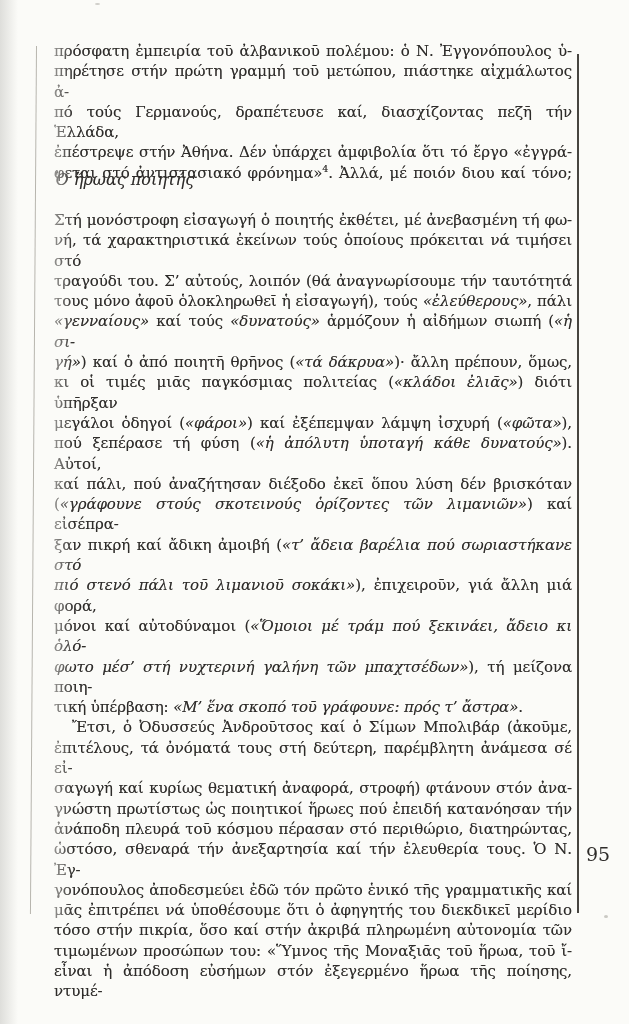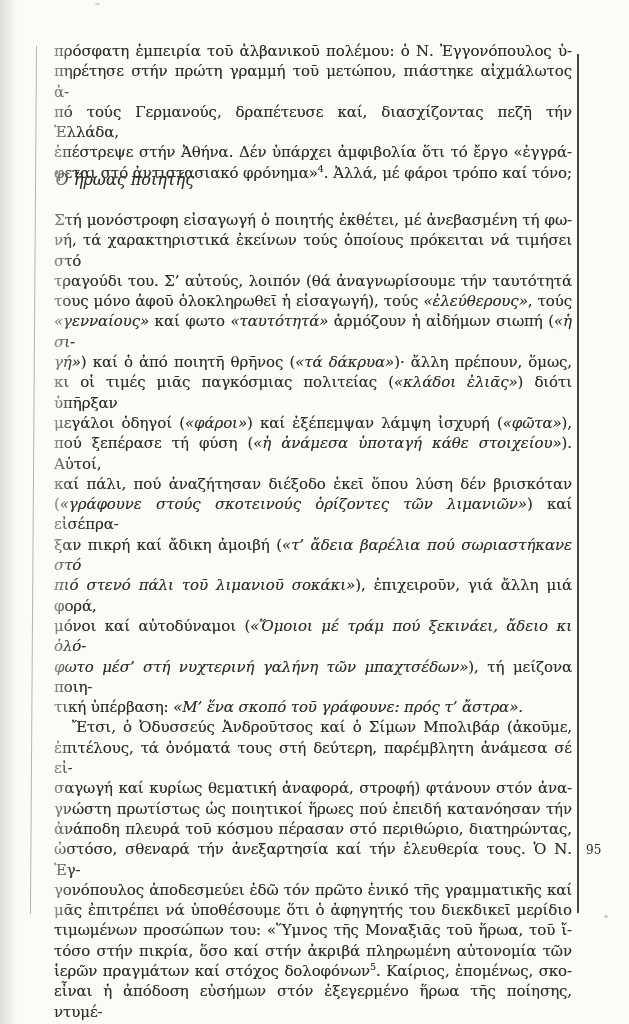--- a/index.html
+++ b/index.html
@@ -46,21 +46,21 @@
     text-shadow:0 0 0.5px rgba(46,44,42,0.35);
   }
   .main{top:210px;}
   .tline{text-align:justify;text-align-last:justify;-moz-text-align-last:justify;}
   .tline.lastleft{text-align-last:left;-moz-text-align-last:left;}
   .tline.indent{text-indent:18px;}
   .it{font-style:italic;}
   sup{font-size:9.5px;line-height:0;vertical-align:super;}
   .page-number{
     position:absolute;left:586px;top:843px;width:36px;
-    font-size:12px;color:var(--text);
+    font-size:19px;color:var(--text);
   }
   .fade-overlay{
     position:absolute;left:44px;top:40px;width:30px;height:880px;
     background:linear-gradient(to right, rgba(251,251,248,0.75), rgba(251,251,248,0.0));
     pointer-events:none;
   }
   .speck{position:absolute;background:#9a978f;border-radius:50%;}
   .speck.a{left:95px;top:3px;width:5px;height:2px;opacity:.45;}
   .speck.b{left:604px;top:915px;width:4px;height:3px;opacity:.5;}
 </style>
@@ -70,56 +70,55 @@
 <div class="page">
   <div class="edge-shadow"></div>
   <div class="rule left"></div>
   <div class="rule right"></div>
 
   <div class="textblock p1">
       <div class="tline"><span>πρόσφατη ἐμπειρία τοῦ ἀλβανικοῦ πολέμου: ὁ Ν. Ἐγγονόπουλος ὑ-</span></div>
       <div class="tline"><span>πηρέτησε στήν πρώτη γραμμή τοῦ μετώπου, πιάστηκε αἰχμάλωτος ἀ-</span></div>
       <div class="tline"><span>πό τούς Γερμανούς, δραπέτευσε καί, διασχίζοντας πεζῆ τήν Ἑλλάδα,</span></div>
       <div class="tline"><span>ἐπέστρεψε στήν Ἀθήνα. Δέν ὑπάρχει ἀμφιβολία ὅτι τό ἔργο «ἐγγρά-</span></div>
-      <div class="tline"><span>φεται στό ἀντιστασιακό φρόνημα»</span><sup>4</sup><span>. Ἀλλά, μέ φάροι τρόπο καί τόνο;</span></div>
+      <div class="tline"><span>φεται στό ἀντιστασιακό φρόνημα»</span><sup>4</sup><span>. Ἀλλά, μέ ποιόν διου καί τόνο;</span></div>
     </div>
 
   <div class="heading">Ὁ ἥρωας ποιητής</div>
 
   <div class="textblock main">
     <div>
         <div class="tline"><span>Στή μονόστροφη εἰσαγωγή ὁ ποιητής ἐκθέτει, μέ ἀνεβασμένη τή φω-</span></div>
         <div class="tline"><span>νή, τά χαρακτηριστικά ἐκείνων τούς ὁποίους πρόκειται νά τιμήσει στό</span></div>
         <div class="tline"><span>τραγούδι του. Σ’ αὐτούς, λοιπόν (θά ἀναγνωρίσουμε τήν ταυτότητά</span></div>
-        <div class="tline"><span>τους μόνο ἀφοῦ ὁλοκληρωθεῖ ἡ εἰσαγωγή), τούς </span><span class="it">«ἐλεύθερους»</span><span>, τούς</span></div>
-        <div class="tline"><span class="it">«γενναίους»</span><span> καί φωτο </span><span class="it">«ταυτότητά»</span><span> ἁρμόζουν ἡ αἰδήμων σιωπή (</span><span class="it">«ἡ σι-</span></div>
+        <div class="tline"><span>τους μόνο ἀφοῦ ὁλοκληρωθεῖ ἡ εἰσαγωγή), τούς </span><span class="it">«ἐλεύθερους»</span><span>, πάλι</span></div>
+        <div class="tline"><span class="it">«γενναίους»</span><span> καί τούς </span><span class="it">«δυνατούς»</span><span> ἁρμόζουν ἡ αἰδήμων σιωπή (</span><span class="it">«ἡ σι-</span></div>
         <div class="tline"><span class="it">γή»</span><span>) καί ὁ ἀπό ποιητῆ θρῆνος (</span><span class="it">«τά δάκρυα»</span><span>)· ἄλλη πρέπουν, ὅμως,</span></div>
         <div class="tline"><span>κι οἱ τιμές μιᾶς παγκόσμιας πολιτείας (</span><span class="it">«κλάδοι ἐλιᾶς»</span><span>) διότι ὑπῆρξαν</span></div>
         <div class="tline"><span>μεγάλοι ὁδηγοί (</span><span class="it">«φάροι»</span><span>) καί ἐξέπεμψαν λάμψη ἰσχυρή (</span><span class="it">«φῶτα»</span><span>),</span></div>
-        <div class="tline"><span>πού ξεπέρασε τή φύση (</span><span class="it">«ἡ ἀνάμεσα ὑποταγή κάθε στοιχείου»</span><span>). Αὐτοί,</span></div>
+        <div class="tline"><span>πού ξεπέρασε τή φύση (</span><span class="it">«ἡ ἀπόλυτη ὑποταγή κάθε δυνατούς»</span><span>). Αὐτοί,</span></div>
         <div class="tline"><span>καί πάλι, πού ἀναζήτησαν διέξοδο ἐκεῖ ὅπου λύση δέν βρισκόταν</span></div>
         <div class="tline"><span>(</span><span class="it">«γράφουνε στούς σκοτεινούς ὁρίζοντες τῶν λιμανιῶν»</span><span>) καί εἰσέπρα-</span></div>
         <div class="tline"><span>ξαν πικρή καί ἄδικη ἀμοιβή (</span><span class="it">«τ’ ἄδεια βαρέλια πού σωριαστήκανε στό</span></div>
         <div class="tline"><span class="it">πιό στενό πάλι τοῦ λιμανιοῦ σοκάκι»</span><span>), ἐπιχειροῦν, γιά ἄλλη μιά φορά,</span></div>
         <div class="tline"><span>μόνοι καί αὐτοδύναμοι (</span><span class="it">«Ὅμοιοι μέ τράμ πού ξεκινάει, ἄδειο κι ὁλό-</span></div>
         <div class="tline"><span class="it">φωτο μέσ’ στή νυχτερινή γαλήνη τῶν μπαχτσέδων»</span><span>), τή μείζονα ποιη-</span></div>
         <div class="tline lastleft"><span>τική ὑπέρβαση: </span><span class="it">«Μ’ ἕνα σκοπό τοῦ γράφουνε: πρός τ’ ἄστρα»</span><span>.</span></div>
       </div>
     <div>
         <div class="tline indent"><span>Ἔτσι, ὁ Ὀδυσσεύς Ἀνδροῦτσος καί ὁ Σίμων Μπολιβάρ (ἀκοῦμε,</span></div>
         <div class="tline"><span>ἐπιτέλους, τά ὀνόματά τους στή δεύτερη, παρέμβλητη ἀνάμεσα σέ εἰ-</span></div>
         <div class="tline"><span>σαγωγή καί κυρίως θεματική ἀναφορά, στροφή) φτάνουν στόν ἀνα-</span></div>
         <div class="tline"><span>γνώστη πρωτίστως ὡς ποιητικοί ἥρωες πού ἐπειδή κατανόησαν τήν</span></div>
         <div class="tline"><span>ἀνάποδη πλευρά τοῦ κόσμου πέρασαν στό περιθώριο, διατηρώντας,</span></div>
         <div class="tline"><span>ὡστόσο, σθεναρά τήν ἀνεξαρτησία καί τήν ἐλευθερία τους. Ὁ Ν. Ἐγ-</span></div>
         <div class="tline"><span>γονόπουλος ἀποδεσμεύει ἐδῶ τόν πρῶτο ἑνικό τῆς γραμματικῆς καί</span></div>
         <div class="tline"><span>μᾶς ἐπιτρέπει νά ὑποθέσουμε ὅτι ὁ ἀφηγητής του διεκδικεῖ μερίδιο</span></div>
+        <div class="tline"><span>τόσο στήν πικρία, ὅσο καί στήν ἀκριβά πληρωμένη αὐτονομία τῶν</span></div>
         <div class="tline"><span>τιμωμένων προσώπων του: «Ὕμνος τῆς Μοναξιᾶς τοῦ ἥρωα, τοῦ ἴ-</span></div>
-        <div class="tline"><span>τόσο στήν πικρία, ὅσο καί στήν ἀκριβά πληρωμένη αὐτονομία τῶν</span></div>
-        <div class="tline"><span>ἱερῶν πραγμάτων καί στόχος δολοφόνων</span><sup>5</sup><span>. Καίριος, ἑπομένως, σκο-</span></div>
         <div class="tline"><span>εἶναι ἡ ἀπόδοση εὐσήμων στόν ἐξεγερμένο ἥρωα τῆς ποίησης, ντυμέ-</span></div>
       </div>
   </div>
 
   <div class="fade-overlay"></div>
 
   <div class="page-number">95</div>
 
   <div class="speck a"></div>
   <div class="speck b"></div>

